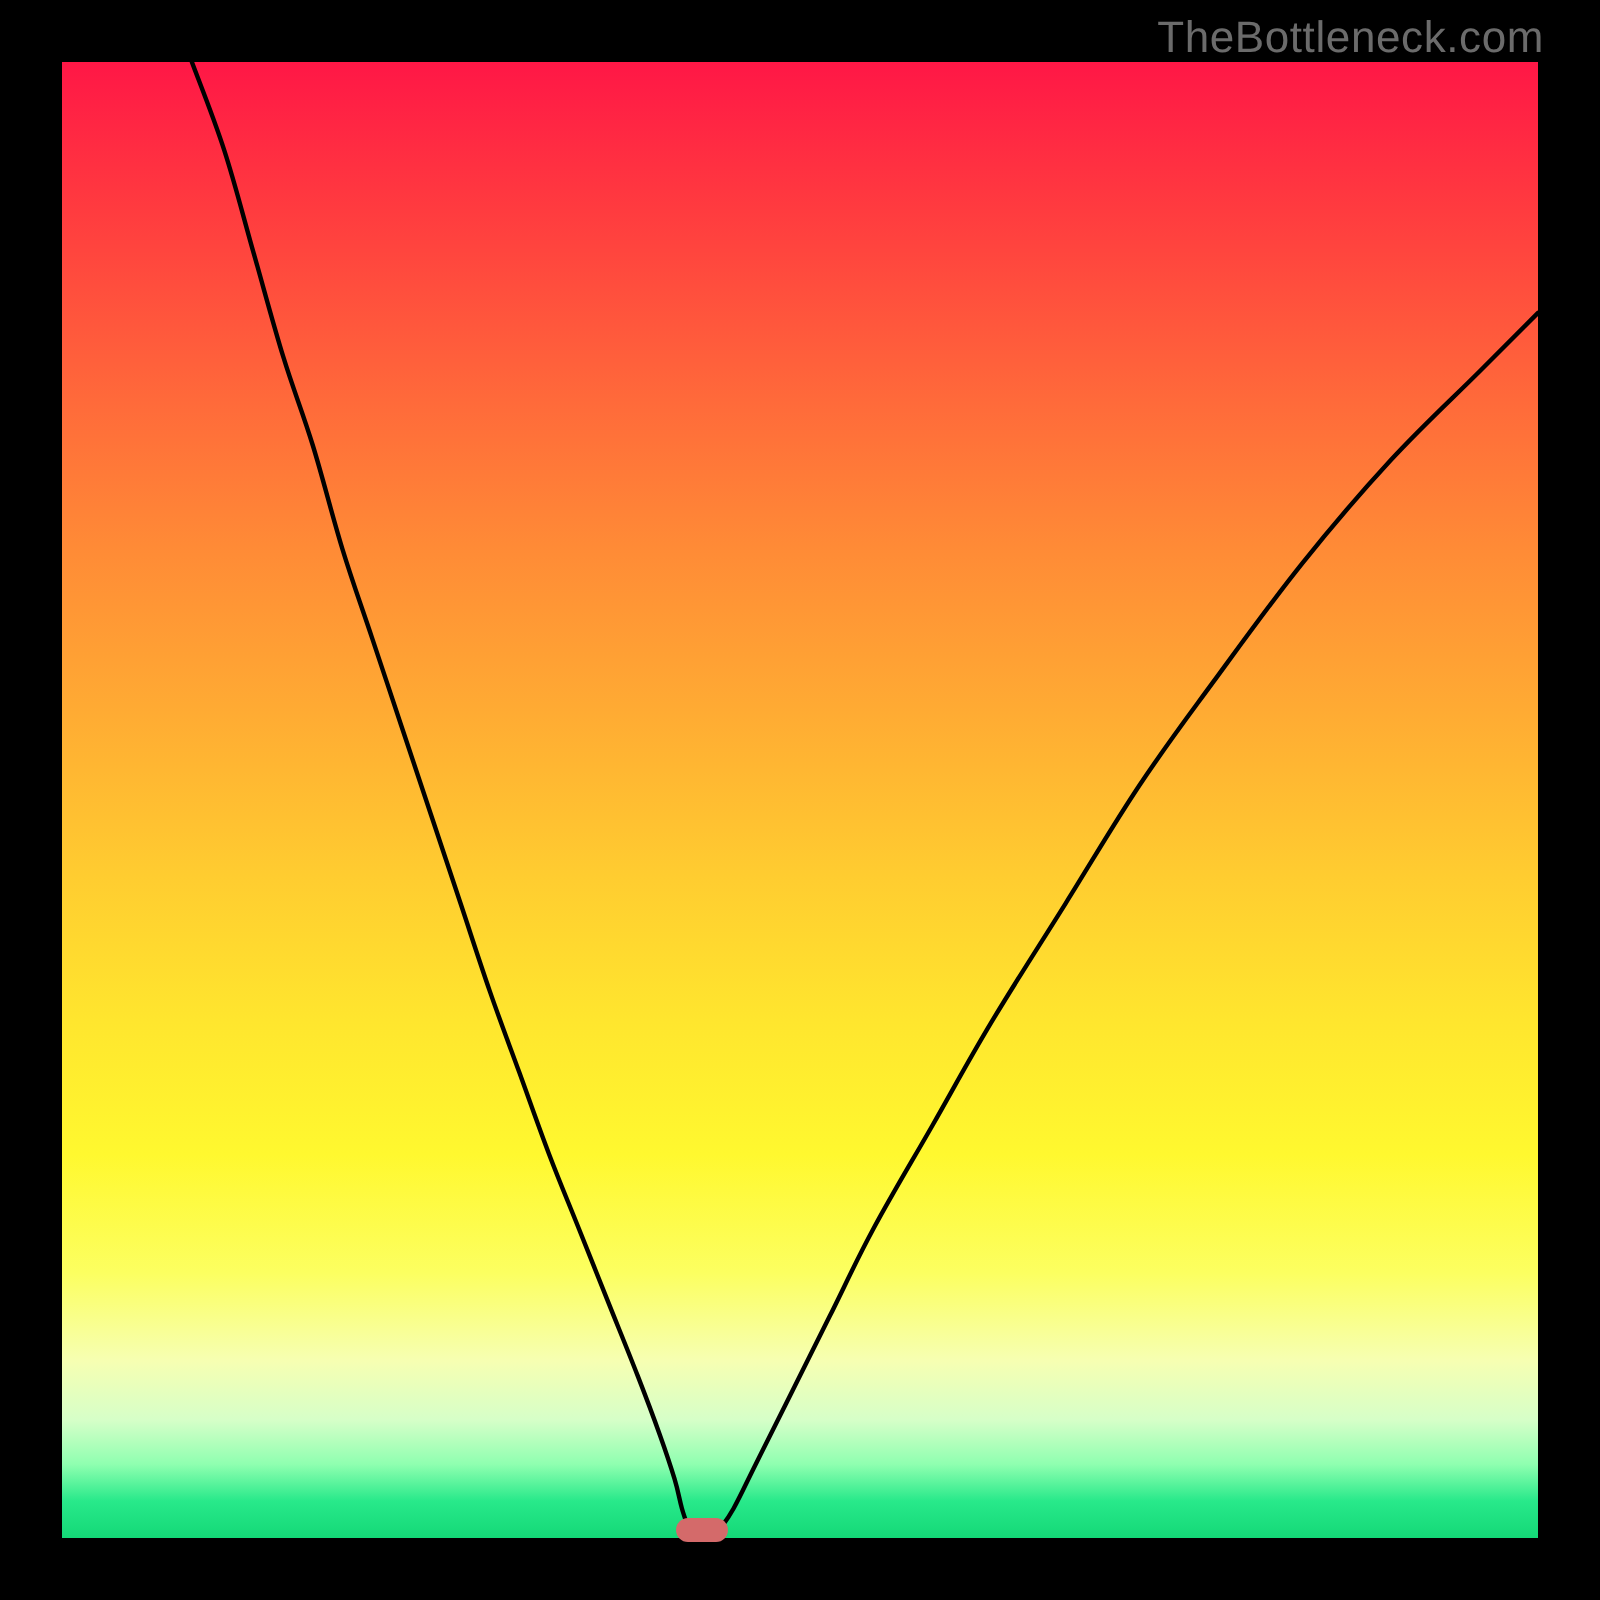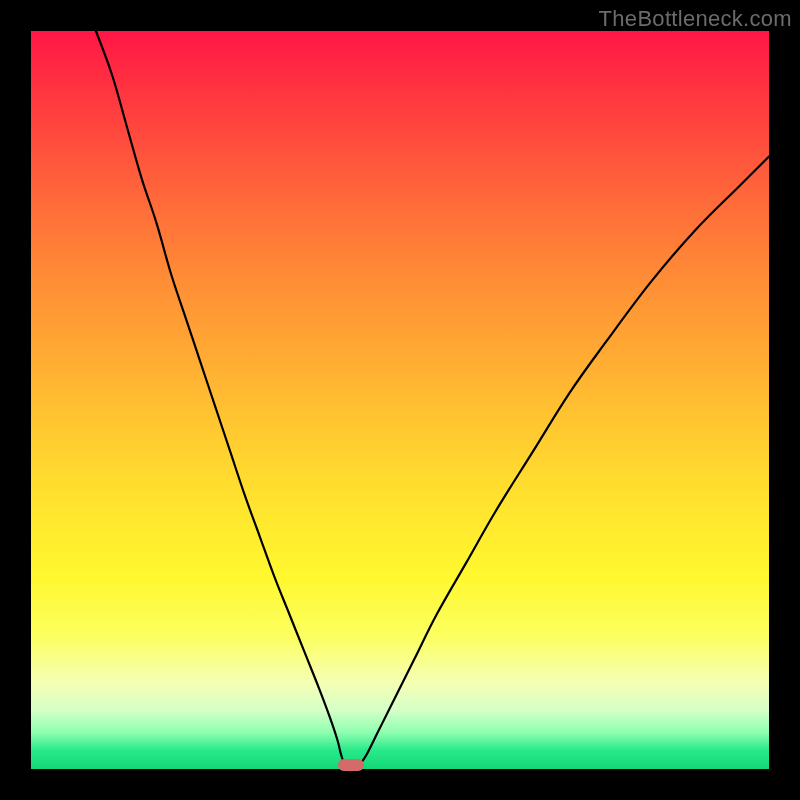--- a/index.html
+++ b/index.html
@@ -13,21 +13,21 @@
   }
   .outer {
     position: relative;
     width: 800px;
     height: 800px;
     background: #000;
   }
   .watermark {
     position: absolute;
     top: 6px;
-    right: 8px;
+    right: 28px;
     color: #6b6b6b;
     font-size: 22px;
     font-weight: 500;
     letter-spacing: 0.3px;
   }
   .plot {
     position: absolute;
     left: 31px;
     top: 31px;
     width: 738px;

